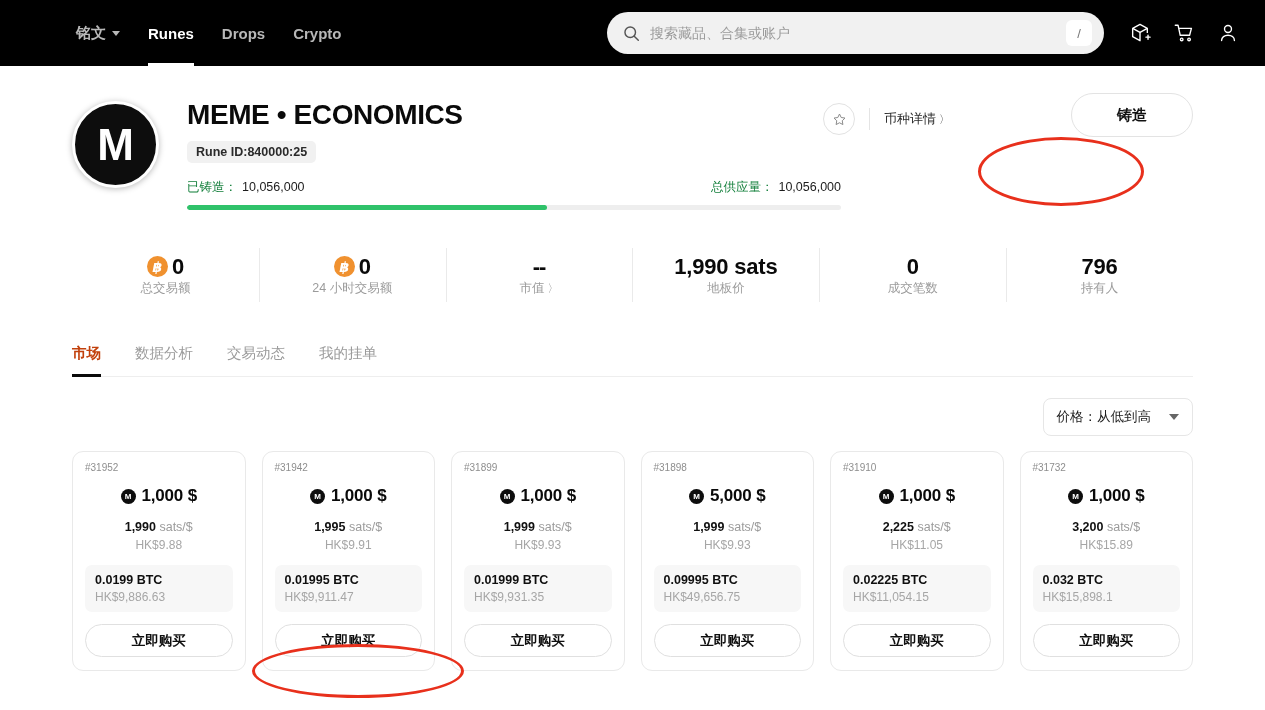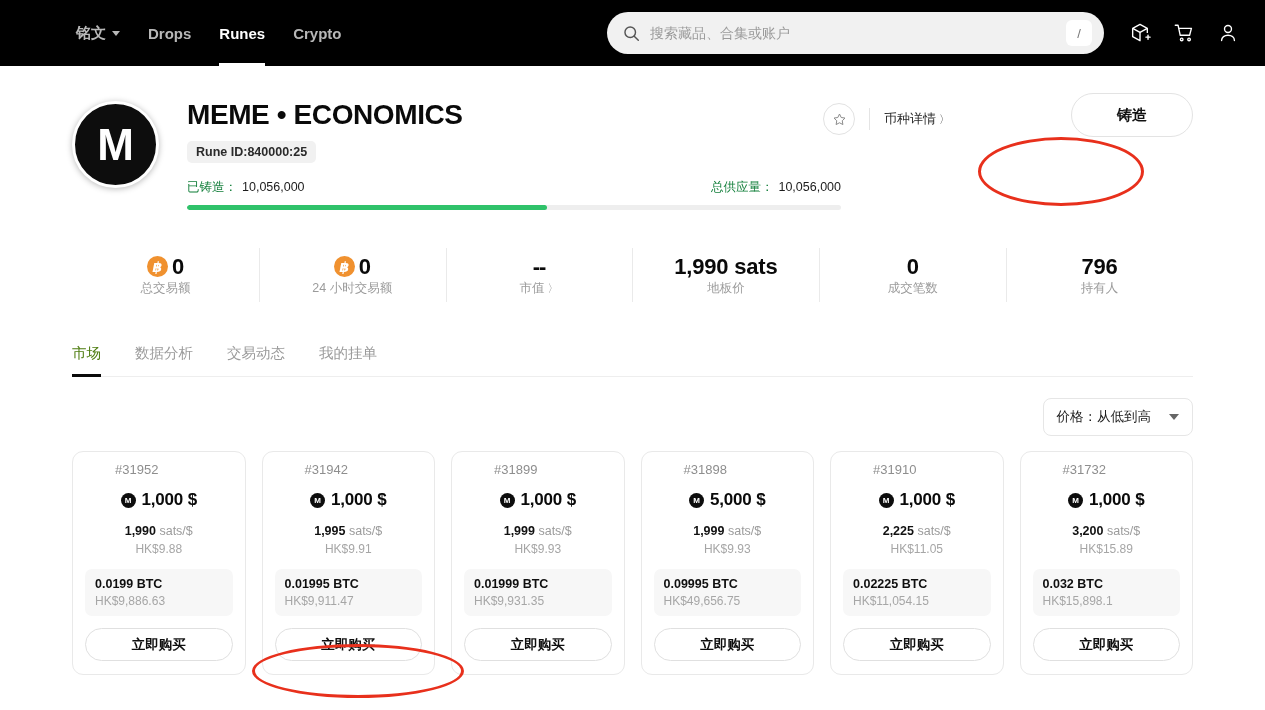--- a/index.html
+++ b/index.html
@@ -261,21 +261,21 @@
     border-bottom: 1px solid #eeeeee;
   }
   .tab {
     position: relative;
     padding-bottom: 13px;
     font-size: 14.5px;
     color: #9b9b9b;
     cursor: pointer;
     white-space: nowrap;
   }
-  .tab.active { color: #4d7c0f; font-weight: 400; }
+  .tab.active { color: #c2410c; font-weight: 700; }
   .tab.active::after {
     content: "";
     position: absolute;
     left: 0; right: 0; bottom: -1px;
     height: 3px;
     background: #0a0a0a;
   }
 
   
   .sort-row {
@@ -313,23 +313,22 @@
     position: relative;
     width: 177px;
     border: 1px solid #e9e9e9;
     border-radius: 11px;
     background: #ffffff;
     padding: 10px 12px 13px 12px;
     display: flex;
     flex-direction: column;
   }
   .card-id {
-    font-size: 13px;
+    font-size: 10px;
     color: #8e8e8e;
-    margin-left: 30px;
   }
   .card-amount {
     margin-top: 13px;
     display: flex;
     align-items: center;
     justify-content: center;
     font-size: 17px;
     font-weight: 800;
     color: #0a0a0a;
     letter-spacing: -0.2px;
@@ -399,25 +398,25 @@
 </style>
 </head>
 <body>
 
 <div class="topnav">
   <div class="nav-links">
     <div class="nav-item">
       <span>铭文</span>
       <span class="caret"></span>
     </div>
+    <div class="nav-item active">
+      <span>Runes</span>
+    </div>
     <div class="nav-item">
       <span>Drops</span>
-    </div>
-    <div class="nav-item active">
-      <span>Runes</span>
     </div>
     <div class="nav-item">
       <span>Crypto</span>
     </div>
   </div>
 
   <div class="search-wrap">
     <svg class="search-icon-svg" width="17" height="17" viewBox="0 0 20 20">
       <circle cx="8.5" cy="8.5" r="6.2" fill="none" stroke="#555" stroke-width="1.7"></circle>
       <line x1="13.2" y1="13.2" x2="18" y2="18" stroke="#555" stroke-width="1.7" stroke-linecap="round"></line>

